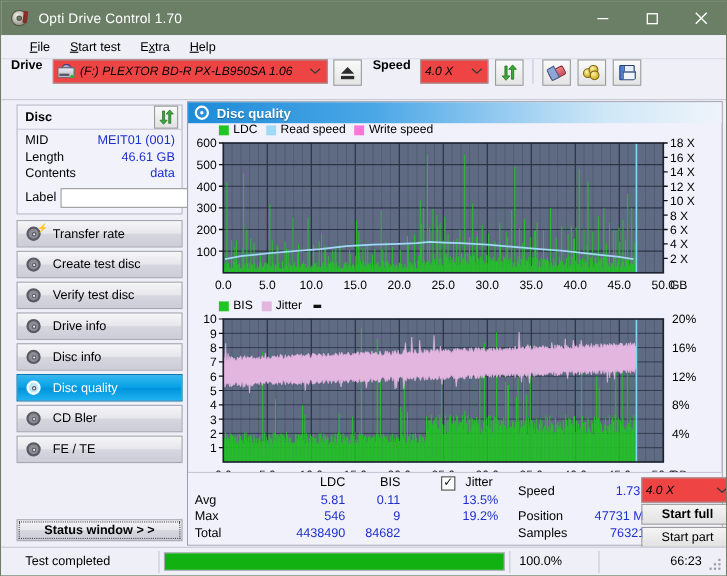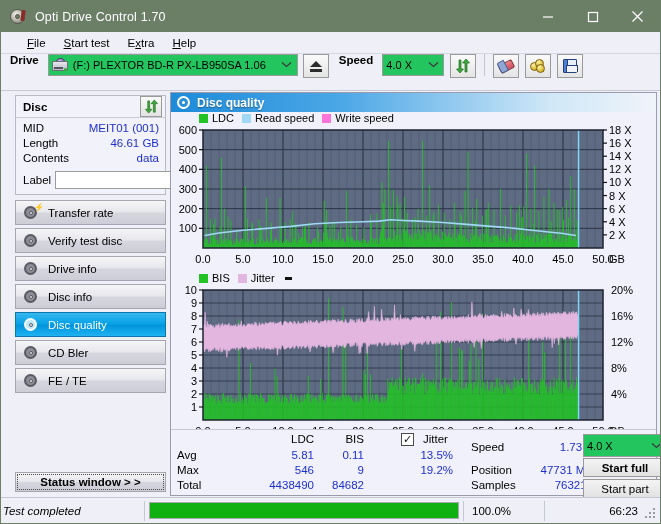--- a/index.html
+++ b/index.html
@@ -86,27 +86,28 @@
     height: 37px;
     background: #eff0f7;
     display: flex;
     align-items: flex-start;
     padding: 0 6px 0 9px;
     border-bottom: 1px solid #c8c9d4;
   }
   .tb-label { font-size: 11.5px; font-weight: bold; color: #000; margin-right: 9px; }
   .combo {
     height: 22px;
-    background: #22c55e;
+    background: #ef4444;
     border: 1px solid #9a9a9a;
     display: flex; align-items: center;
     padding: 0 2px 0 3px;
     font-size: 11px;
     color: #000;
     position: relative;
+    font-style: italic;
   }
   .combo .cval { flex: 1 1 auto; white-space: nowrap; overflow: hidden; }
   .combo .chev {
     width: 16px; text-align: center; color: #333; font-size: 9px;
     flex: none;
   }
   .drive-combo { width: 250px; }
   .drive-combo .cval { display: flex; align-items: center; gap: 5px; }
   .drive-icon {
     width: 16px; height: 14px; flex: none; position: relative;
@@ -373,21 +374,21 @@
   
   .statusbar {
     position: absolute;
     left: 0; right: 0; bottom: 0;
     height: 26px;
     background: #eff0f7;
     border-top: 1px solid #c6c7d4;
     display: flex; align-items: center;
     font-size: 11.5px;
   }
-  .sb-text { width: 143px; padding-left: 2px; white-space: nowrap; font-style: italic; }
+  .sb-text { width: 143px; padding-left: 22px; white-space: nowrap; }
   .sb-sep { width: 1px; height: 20px; background: #c6c7d4; }
   .progress {
     width: 310px; height: 17px; margin: 0 4px;
     border: 1px solid #a9a9b4; background: #ffffff;
     position: relative;
   }
   .progress .bar { height: 100%; background: #12b112; }
   .sb-pct { width: 80px; padding-left: 8px; }
   .sb-time { flex: 1 1 auto; text-align: right; padding-right: 22px; }
   .grip {
@@ -532,20 +533,27 @@
       </div>
 
       <div class="nav">
         <div class="nav-btn">
           <span class="nav-ic">
               <span class="ring"></span>
               <span class="hole2"></span>
               <span class="tick">⚡</span>
             </span>
           <span class="nav-label">Transfer rate</span>
+        </div>
+        <div class="nav-btn">
+          <span class="nav-ic">
+              <span class="ring"></span>
+              <span class="hole2"></span>
+            </span>
+          <span class="nav-label">Create test disc</span>
         </div>
         <div class="nav-btn">
           <span class="nav-ic">
               <span class="ring"></span>
               <span class="hole2"></span>
             </span>
           <span class="nav-label">Verify test disc</span>
         </div>
         <div class="nav-btn">
           <span class="nav-ic">

